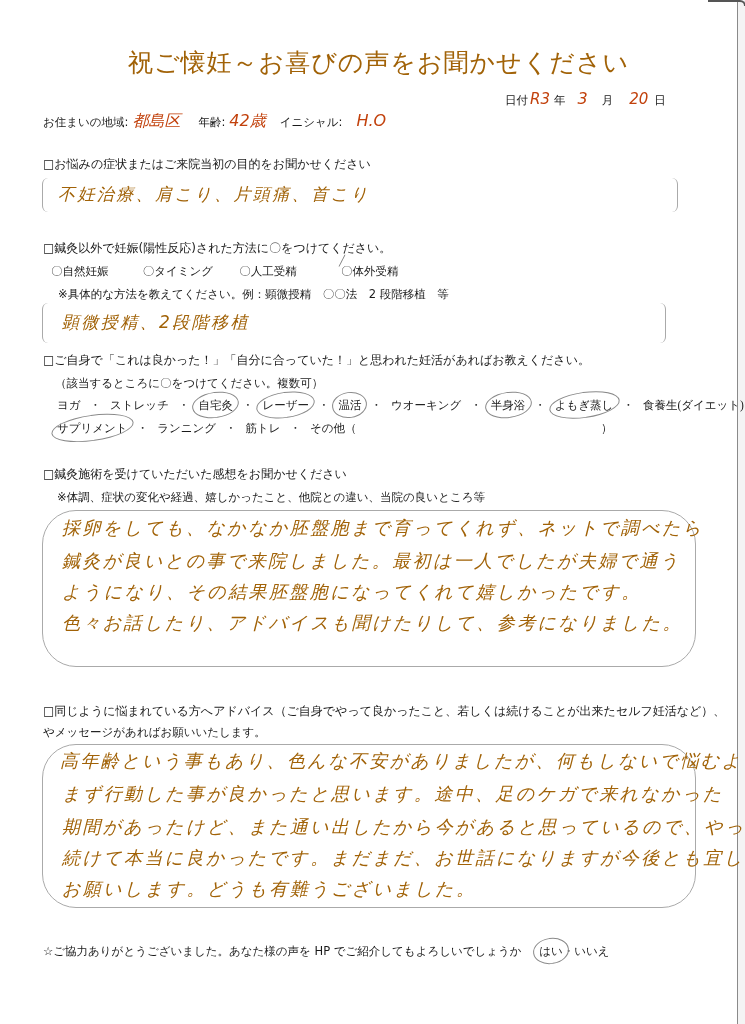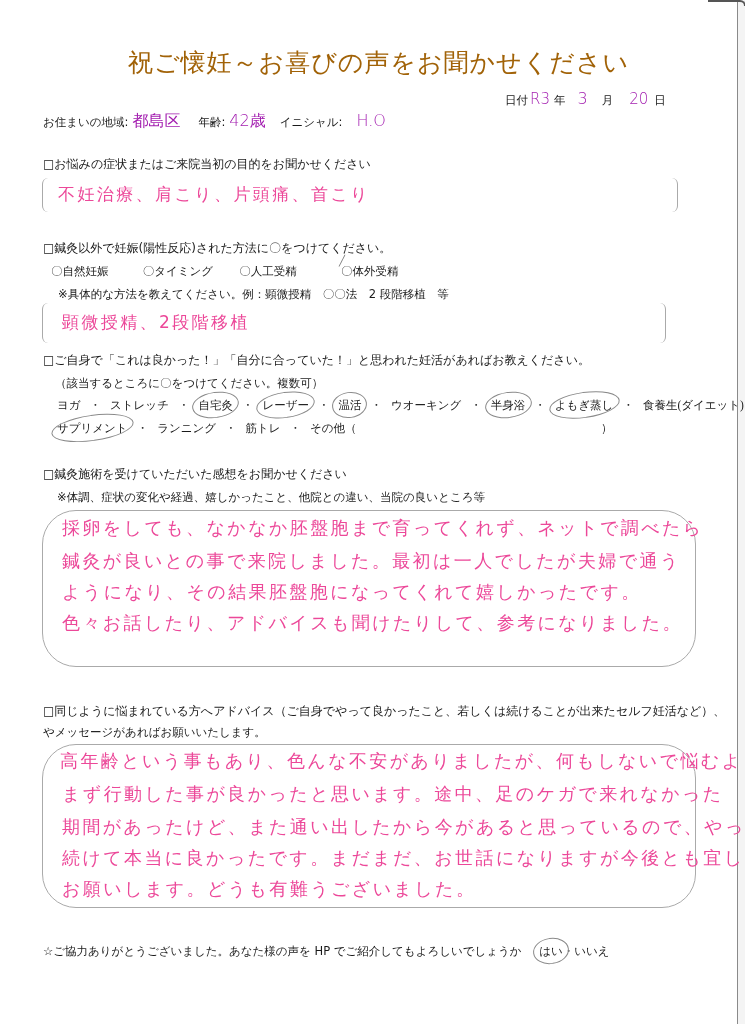--- a/index.html
+++ b/index.html
@@ -15,35 +15,35 @@
     content: ""; position: absolute; left: -30px; top: 0; width: 36px; height: 4px;
     border-top: 2px solid #555; border-right: 2px solid #555; border-top-right-radius: 6px;
   }
   .abs { position: absolute; white-space: nowrap; }
   .title {
     left: 128px; top: 46px; font-family: "DejaVu Serif", serif; font-size: 25px;
     color: #a16207; letter-spacing: 1px; font-weight: 300;
   }
   .label { font-size: 11.5px; color: #1a1a1a; }
   .hw {
-    font-family: "DejaVu Sans", sans-serif; color: #a21caf;
+    font-family: "DejaVu Sans", sans-serif; font-style: italic; color: #c2410c;
     font-weight: 300;
   }
   .q { left: 43px; font-size: 12px; }
   .sub { font-size: 11.5px; }
   .bracket-box {
     position: absolute; border-left: 1px solid #aaa; border-right: 1px solid #aaa;
     border-radius: 6px;
   }
   .round-box {
     position: absolute; border: 1px solid #aaa; border-radius: 34px;
   }
   .hw-line {
     position: absolute; white-space: nowrap; font-size: 18px; letter-spacing: 2.4px;
-    color: #ec4899; 
+    color: #a16207; font-style: italic;
   }
   .opt { display: inline-block; margin-right: 0; position: relative; }
   .sep { display: inline-block; margin: 0 9px; }
   .circled::after {
     content: ""; position: absolute; left: -6px; top: -6px; right: -6px; bottom: -5px;
     border: 1px solid #8a8a8a; border-radius: 50%; transform: rotate(-8deg);
   }
   .checked-mark { position: absolute; left: -2px; top: -9px; font-size: 10px; color: #777; }
 </style>
 </head>

